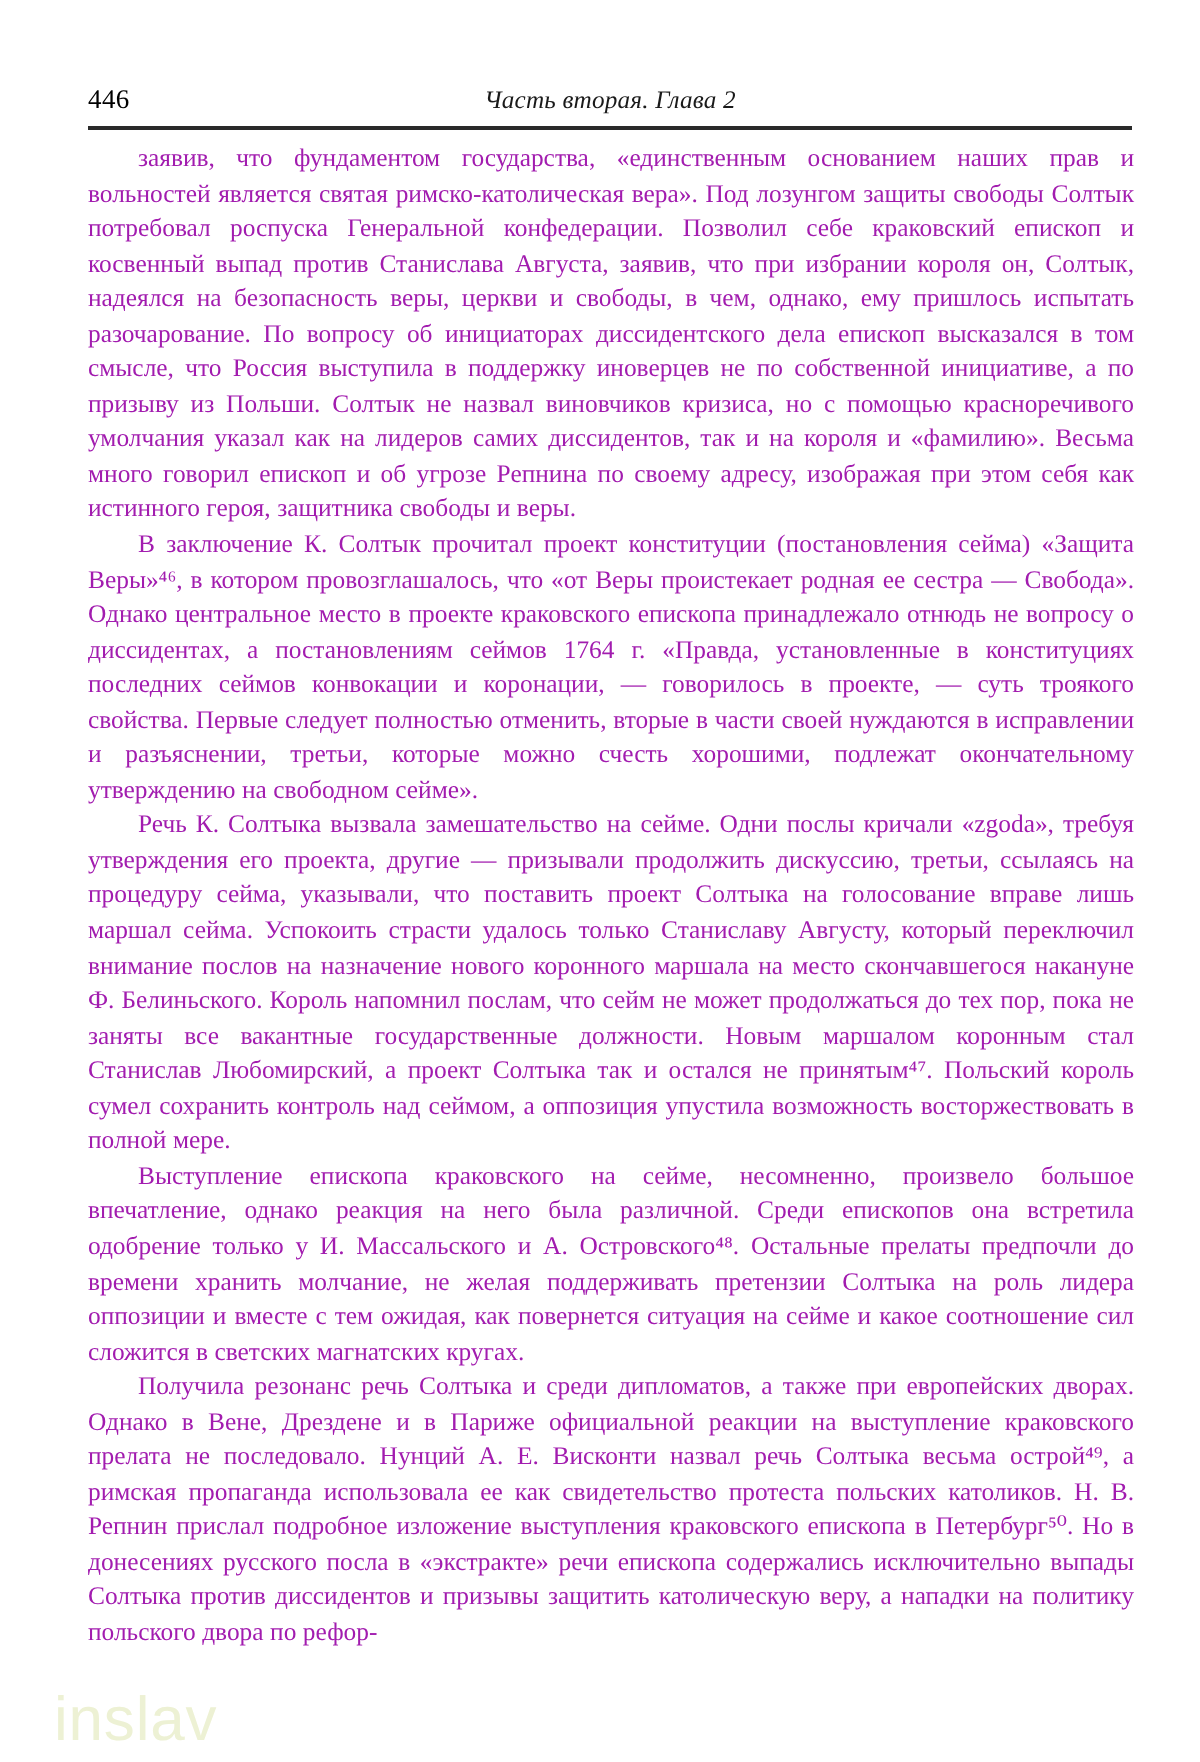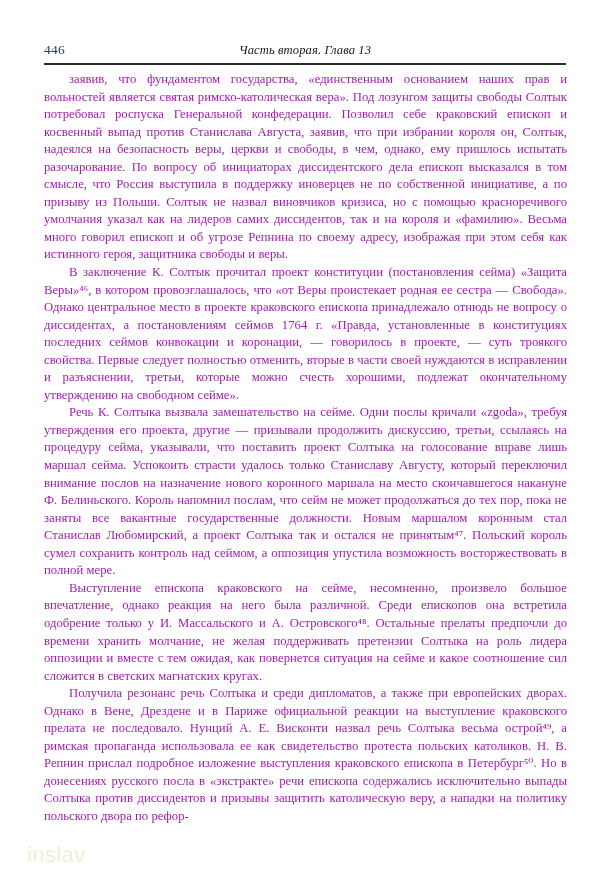--- a/index.html
+++ b/index.html
@@ -32,21 +32,21 @@
     left: 44px;
     width: 522px;
     height: 22px;
   }
   .folio {
     position: absolute;
     left: 0;
     top: 0;
     font-size: 13.5px;
     letter-spacing: 0.2px;
-    color: #0c4a6e;
+    color: #000000;
   }
   .head-title {
     position: absolute;
     left: 0;
     top: 1px;
     width: 522px;
     text-align: center;
     font-style: italic;
     font-size: 12.6px;
     letter-spacing: 0.1px;
@@ -82,35 +82,35 @@
   .textblock p.last {
     text-align: justify;
   }
 
   
   .watermark {
     position: absolute;
     left: 27px;
     top: 842px;
     font-family: "Liberation Sans", sans-serif;
-    font-size: 22px;
+    font-size: 31px;
     font-weight: 400;
     letter-spacing: 0.4px;
     color: #edf1d4;
     user-select: none;
   }
 </style>
 </head>
 <body>
 
 <div class="page">
 
   <div class="running-head">
     <span class="folio">446</span>
-    <span class="head-title">Часть вторая. Глава 13</span>
+    <span class="head-title">Часть вторая. Глава 2</span>
   </div>
   <div class="head-rule"></div>
 
   <div class="textblock">
     <p>заявив, что фундаментом государства, «единственным основанием наших прав и вольностей является святая римско-католическая вера». Под лозунгом защиты свободы Солтык потребовал роспуска Генеральной конфедерации. Позволил себе краковский епископ и косвенный выпад против Станислава Августа, заявив, что при избрании короля он, Солтык, надеялся на безопасность веры, церкви и свободы, в чем, однако, ему пришлось испытать разочарование. По вопросу об инициаторах диссидентского дела епископ высказался в том смысле, что Россия выступила в поддержку иноверцев не по собственной инициативе, а по призыву из Польши. Солтык не назвал виновчиков кризиса, но с помощью красноречивого умолчания указал как на лидеров самих диссидентов, так и на короля и «фамилию». Весьма много говорил епископ и об угрозе Репнина по своему адресу, изображая при этом себя как истинного героя, защитника свободы и веры.</p>
     <p>В заключение К. Солтык прочитал проект конституции (постановления сейма) «Защита Веры»⁴⁶, в котором провозглашалось, что «от Веры проистекает родная ее сестра — Свобода». Однако центральное место в проекте краковского епископа принадлежало отнюдь не вопросу о диссидентах, а постановлениям сеймов 1764 г. «Правда, установленные в конституциях последних сеймов конвокации и коронации, — говорилось в проекте, — суть троякого свойства. Первые следует полностью отменить, вторые в части своей нуждаются в исправлении и разъяснении, третьи, которые можно счесть хорошими, подлежат окончательному утверждению на свободном сейме».</p>
     <p>Речь К. Солтыка вызвала замешательство на сейме. Одни послы кричали «zgoda», требуя утверждения его проекта, другие — призывали продолжить дискуссию, третьи, ссылаясь на процедуру сейма, указывали, что поставить проект Солтыка на голосование вправе лишь маршал сейма. Успокоить страсти удалось только Станиславу Августу, который переключил внимание послов на назначение нового коронного маршала на место скончавшегося накануне Ф. Белиньского. Король напомнил послам, что сейм не может продолжаться до тех пор, пока не заняты все вакантные государственные должности. Новым маршалом коронным стал Станислав Любомирский, а проект Солтыка так и остался не принятым⁴⁷. Польский король сумел сохранить контроль над сеймом, а оппозиция упустила возможность восторжествовать в полной мере.</p>
     <p>Выступление епископа краковского на сейме, несомненно, произвело большое впечатление, однако реакция на него была различной. Среди епископов она встретила одобрение только у И. Массальского и А. Островского⁴⁸. Остальные прелаты предпочли до времени хранить молчание, не желая поддерживать претензии Солтыка на роль лидера оппозиции и вместе с тем ожидая, как повернется ситуация на сейме и какое соотношение сил сложится в светских магнатских кругах.</p>
     <p class="last">Получила резонанс речь Солтыка и среди дипломатов, а также при европейских дворах. Однако в Вене, Дрездене и в Париже официальной реакции на выступление краковского прелата не последовало. Нунций А. Е. Висконти назвал речь Солтыка весьма острой⁴⁹, а римская пропаганда использовала ее как свидетельство протеста польских католиков. Н. В. Репнин прислал подробное изложение выступления краковского епископа в Петербург⁵⁰. Но в донесениях русского посла в «экстракте» речи епископа содержались исключительно выпады Солтыка против диссидентов и призывы защитить католическую веру, а нападки на политику польского двора по рефор-</p>
   </div>

